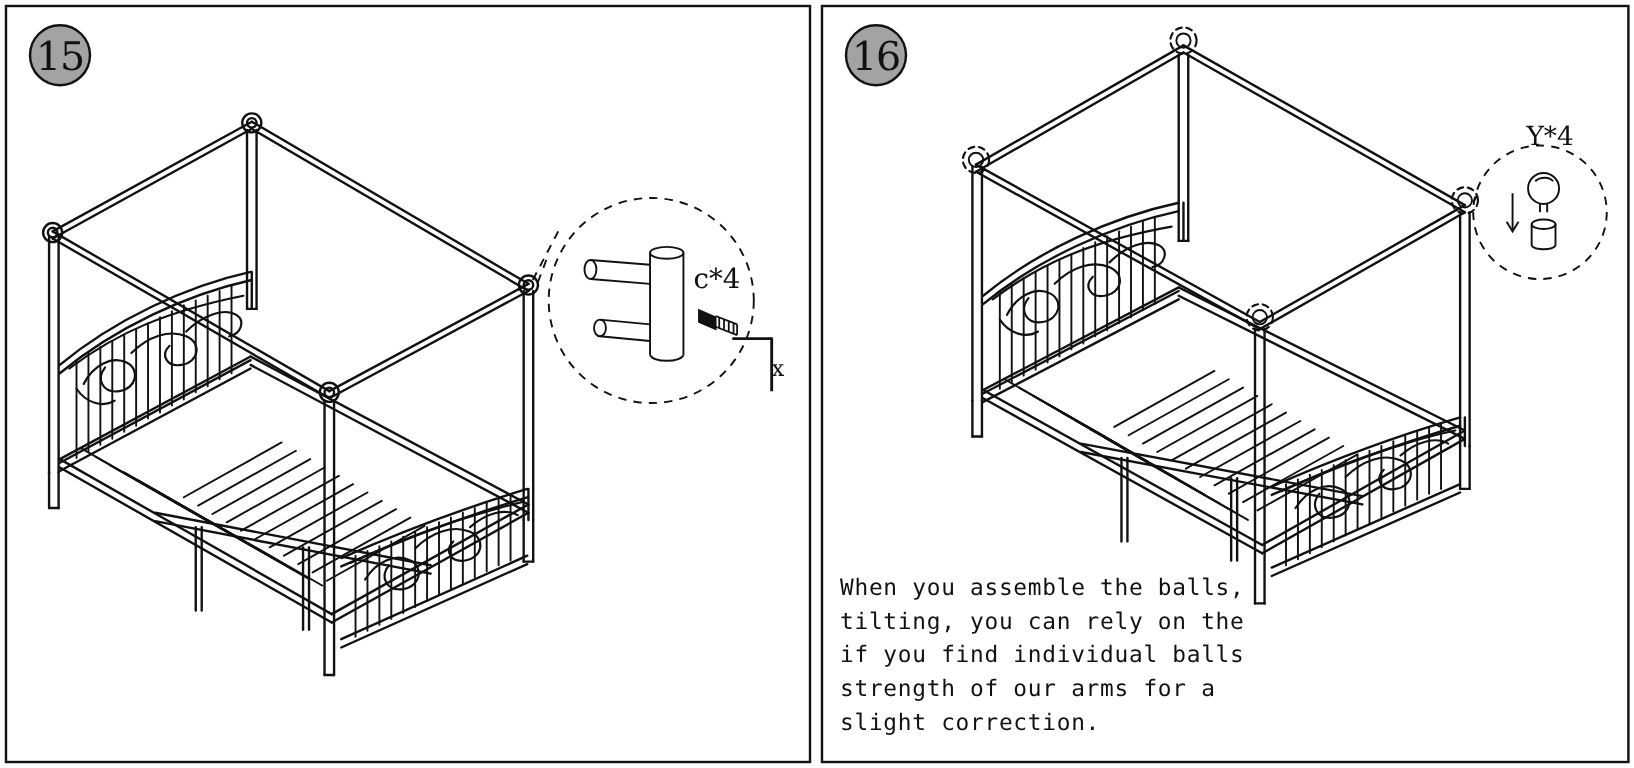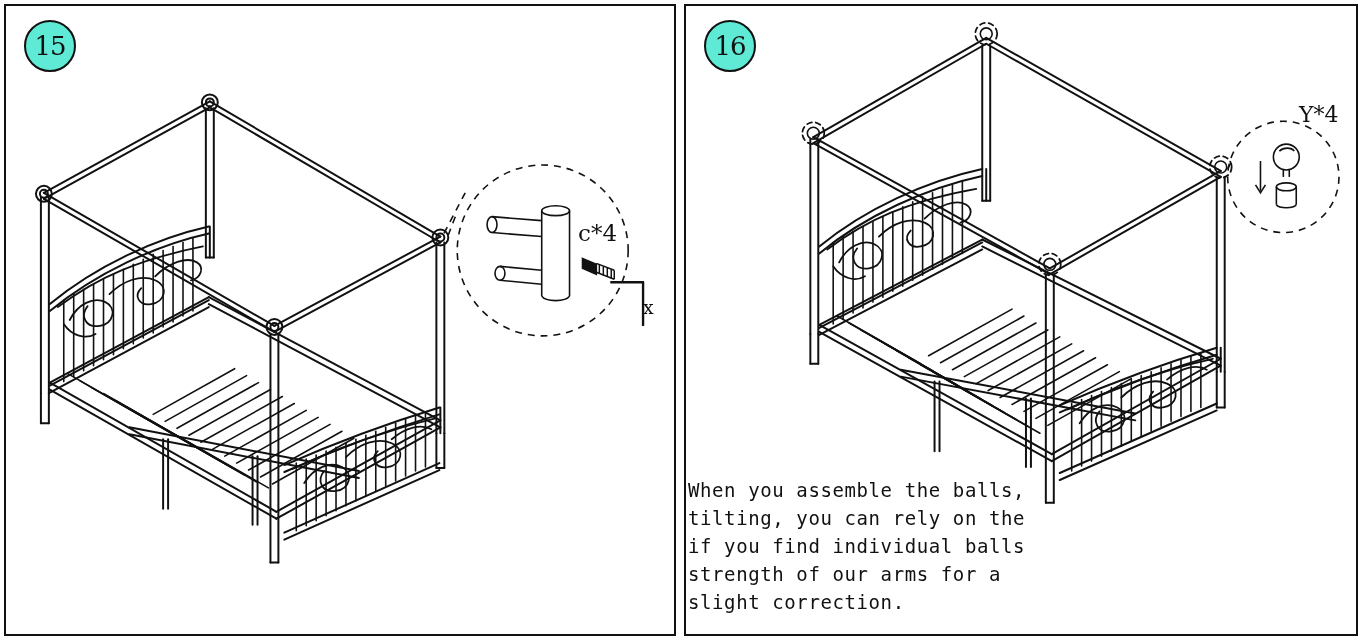--- a/index.html
+++ b/index.html
@@ -33,23 +33,23 @@
   .step-badge {
     position: absolute;
     width: 48px;
     height: 48px;
     border: 2px solid #111;
     border-radius: 50%;
     display: flex;
     align-items: center;
     justify-content: center;
     font-family: "DejaVu Serif", serif;
-    font-size: 26px;
+    font-size: 33px;
     color: #111;
-    background: #5eead4;
+    background: #a3a3a3;
     letter-spacing: -1px;
   }
   .badge-left  { left: 18px; top: 14px; }
   .badge-right { left: 18px; top: 14px; text-align: center; }
 
   .art {
     position: absolute;
     left: 0;
     top: 0;
     width: 100%;
@@ -58,25 +58,25 @@
   }
 
   .label {
     position: absolute;
     font-family: "DejaVu Serif", serif;
     color: #111;
     white-space: pre;
   }
   .label-c4 { left: 572px; top: 214px; font-size: 23px; }
   .label-x  { left: 637px; top: 290px; font-size: 19px; }
-  .label-y4 { left: 586px; top: 96px;  font-size: 22px; margin-left: 27px; }
+  .label-y4 { left: 586px; top: 96px;  font-size: 22px; }
 
   .note {
     position: absolute;
-    left: 2px;
+    left: 14px;
     top: 470px;
     width: 420px;
     font-family: "DejaVu Sans Mono", monospace;
     font-size: 19px;
     line-height: 28px;
     color: #111;
     letter-spacing: 0.6px;
   }
   .note div { white-space: pre; }
 </style>

